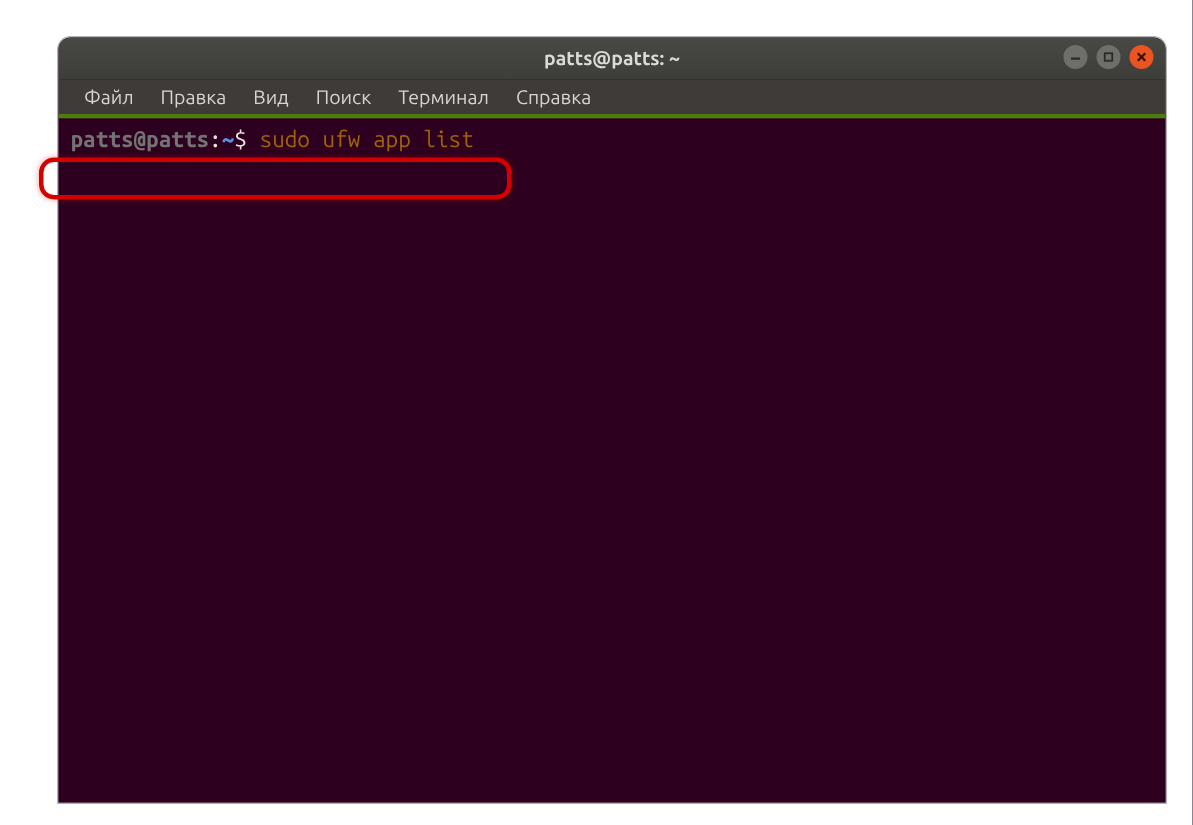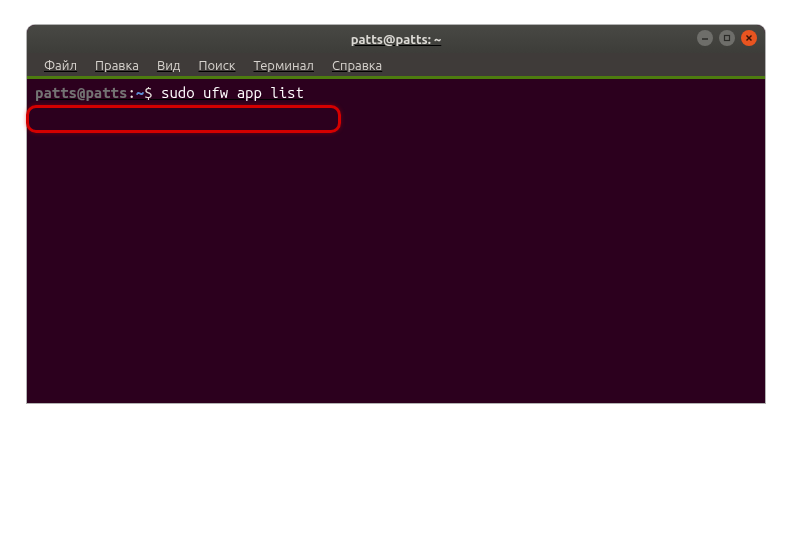--- a/index.html
+++ b/index.html
@@ -6,29 +6,28 @@
     body {
       width: 795px;
       height: 550px;
       background: #ffffff;
       font-family: "Ubuntu", "DejaVu Sans", sans-serif;
       position: relative;
       overflow: hidden;
     }
     .window {
       position: absolute;
-      left: 27px;
+      left: 39px;
       top: 25px;
       width: 738px;
-      height: 378px;
+      height: 510px;
       background: #2c001e;
       border-radius: 8px 8px 0 0;
       overflow: hidden;
       box-shadow: 0 0 0 1px rgba(0,0,0,0.3);
-      text-decoration: underline;
     }
     .titlebar {
       height: 28px;
       background: linear-gradient(to bottom, #484844, #3d3d39);
       display: flex;
       align-items: center;
       justify-content: center;
       position: relative;
       border-radius: 8px 8px 0 0;
     }
@@ -79,21 +78,21 @@
       font-size: 15px;
       line-height: 19px;
       color: #e6e1dc;
       position: relative;
       height: calc(100% - 54px);
       background: #2c001e;
     }
     .prompt-user { color: #737373; font-weight: bold; }
     .prompt-sep  { color: #e6e1dc; }
     .prompt-path { color: #5e8ed6; font-weight: bold; }
-    .command { color: #ffffff; }
+    .command { color: #a16207; }
     .sudo-line { color: #e6e1dc; }
     .cursor-block {
       display: inline-block;
       width: 9px;
       height: 16px;
       background: #e6e1dc;
       vertical-align: text-bottom;
       margin-bottom: 1px;
     }
     .highlight-box {

